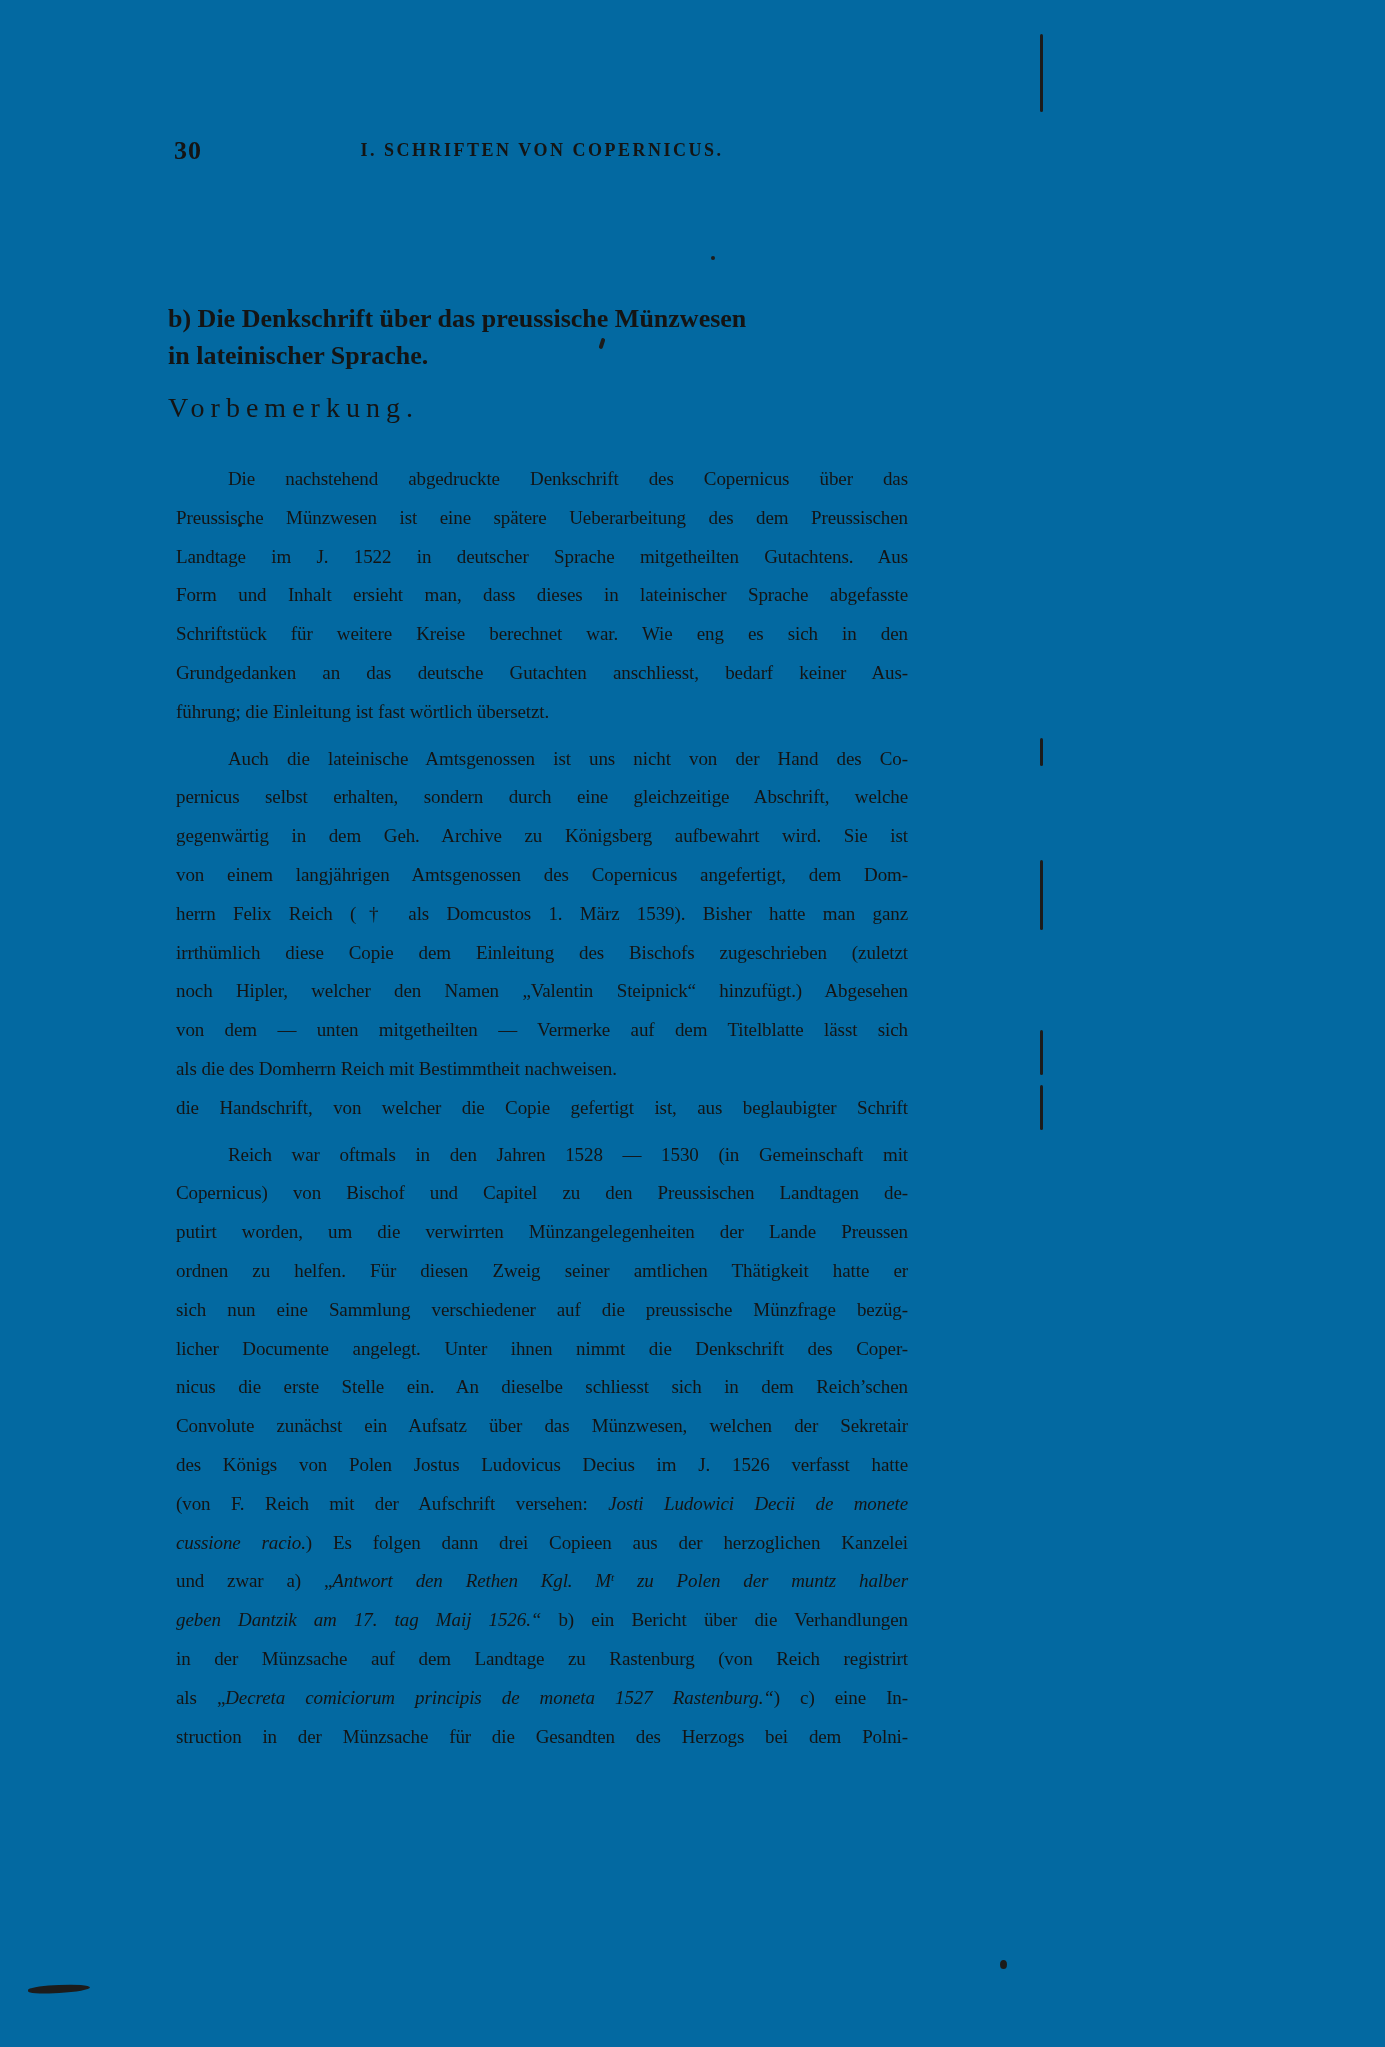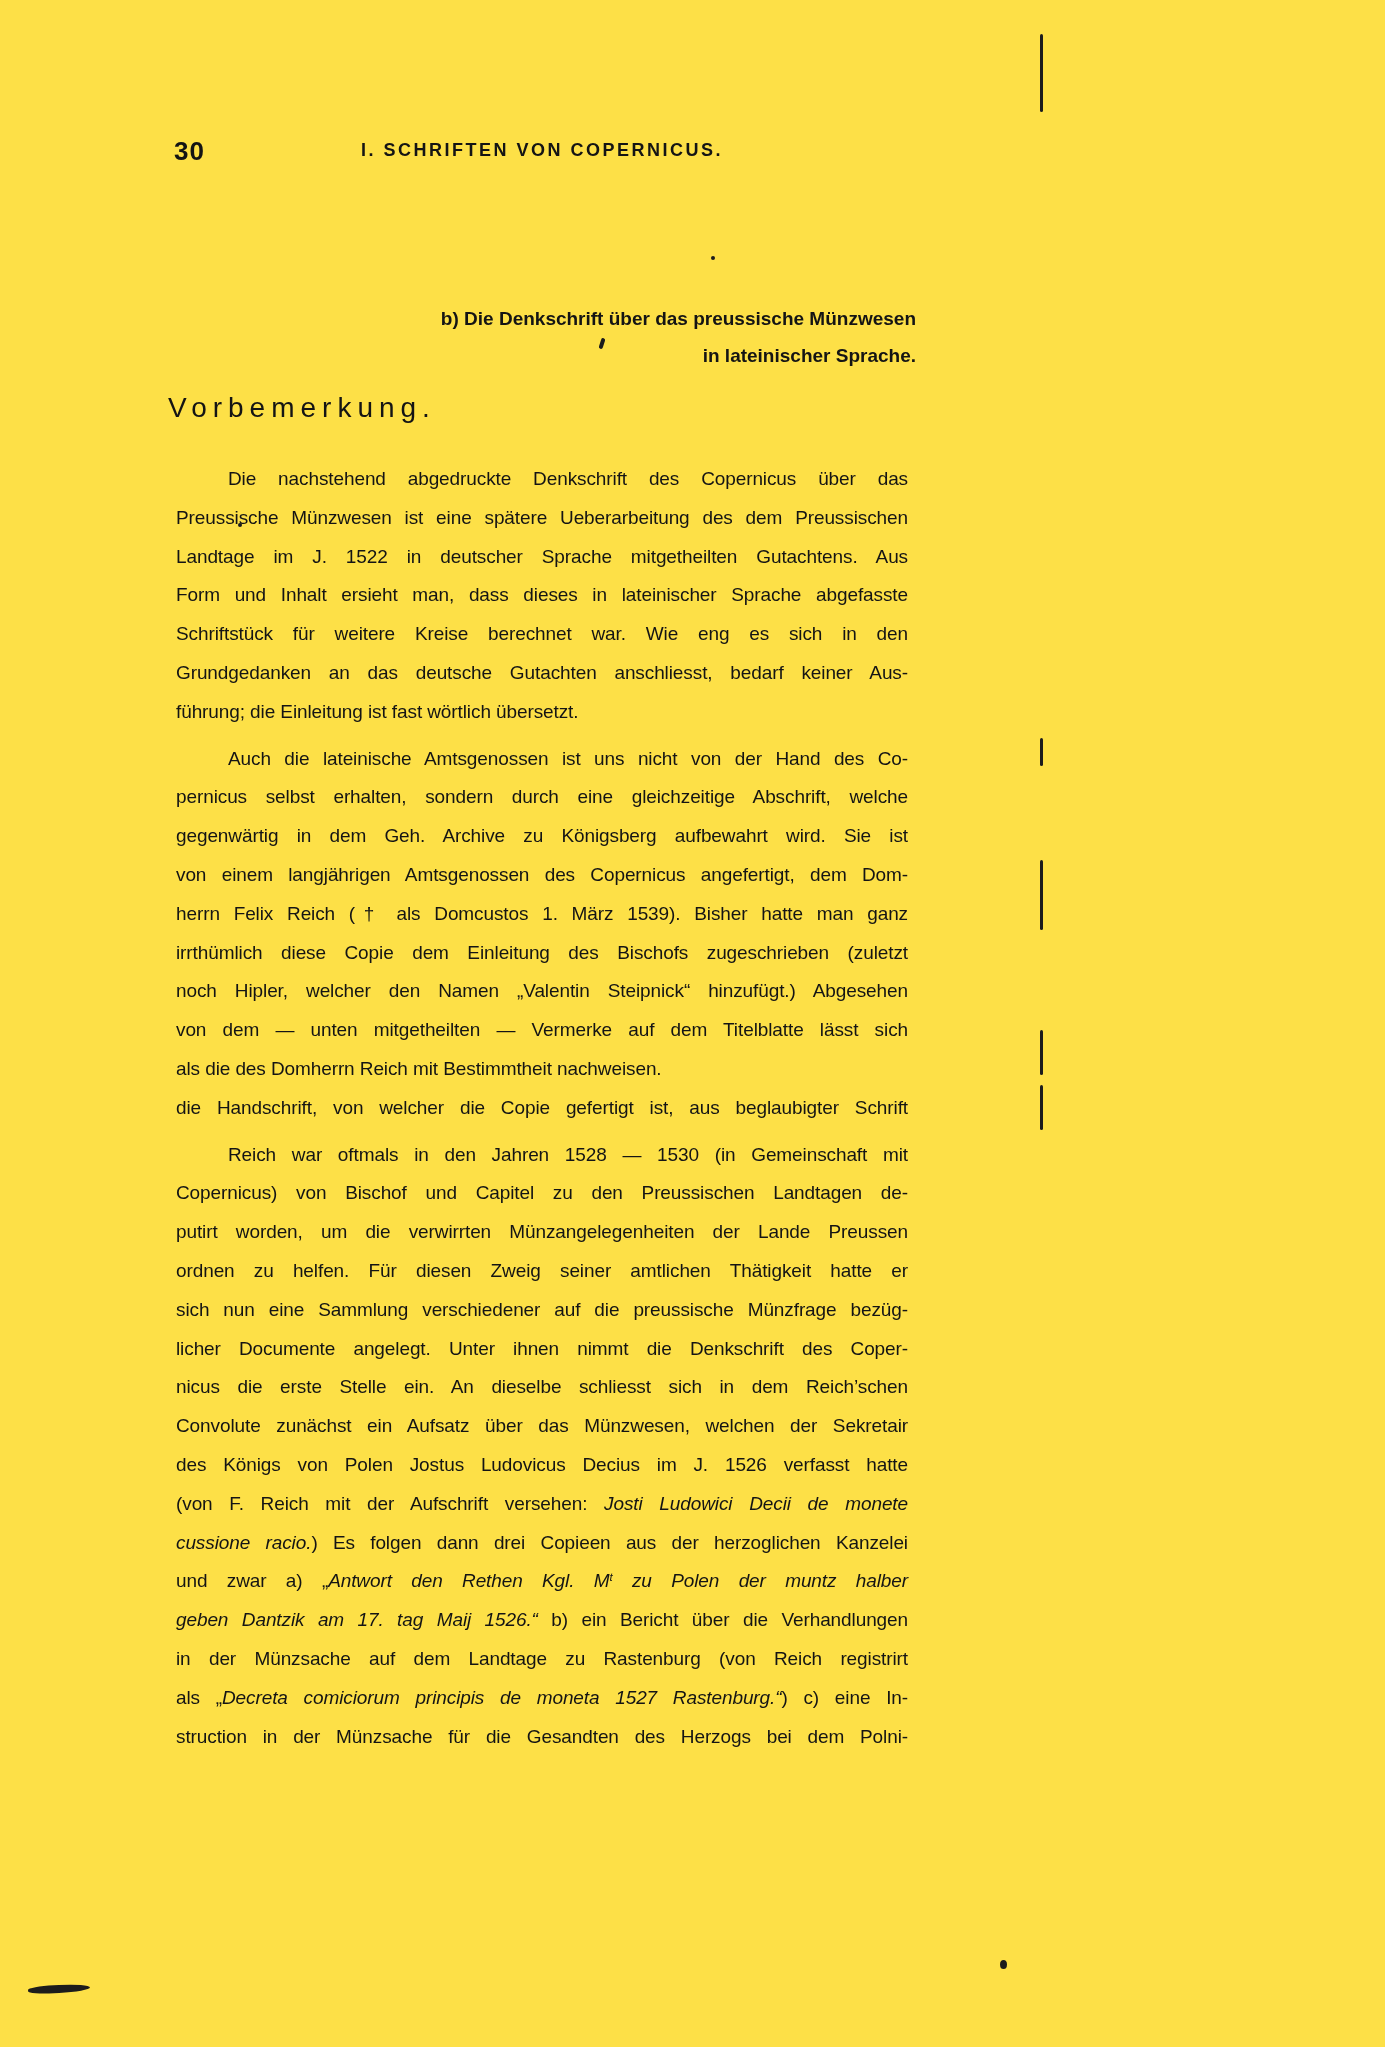--- a/index.html
+++ b/index.html
@@ -1,35 +1,35 @@
 <!DOCTYPE html>
 <html><head>
 <meta charset="utf-8">
 <style>
   * { margin:0; padding:0; box-sizing:border-box; }
   html,body { background:#e9e9e9; }
   .page {
     position:relative;
     width:1385px; height:2047px;
-    background:#fde047;
+    background:#0369a1;
     color:#141414;
-    font-family:Liberation Sans, sans-serif;
+    font-family:Liberation Serif, serif;
     overflow:hidden;
   }
   
   .header-row { position:absolute; top:136px; left:168px; width:748px; height:34px; }
   .pagenum { position:absolute; left:6px; top:0; font-size:26px; font-weight:bold; letter-spacing:1px; }
   .running-header {
     position:absolute; left:0; right:0; top:4px;
     text-align:center; font-size:18px; font-weight:bold; letter-spacing:2.5px;
   }
   
   .title {
     position:absolute; top:300px; left:168px; width:748px;
-    text-align:right; font-size:19px; font-weight:bold; line-height:37px;
+    text-align:left; font-size:26px; font-weight:bold; line-height:37px;
   }
   
   .section-heading {
     position:absolute; top:392px; left:168px; width:748px;
     font-size:28px; letter-spacing:6px;
   }
   
   .body-text {
     position:absolute; top:452px; left:168px; width:748px;
     font-size:19px; line-height:38.8px; letter-spacing:-0.1px;

